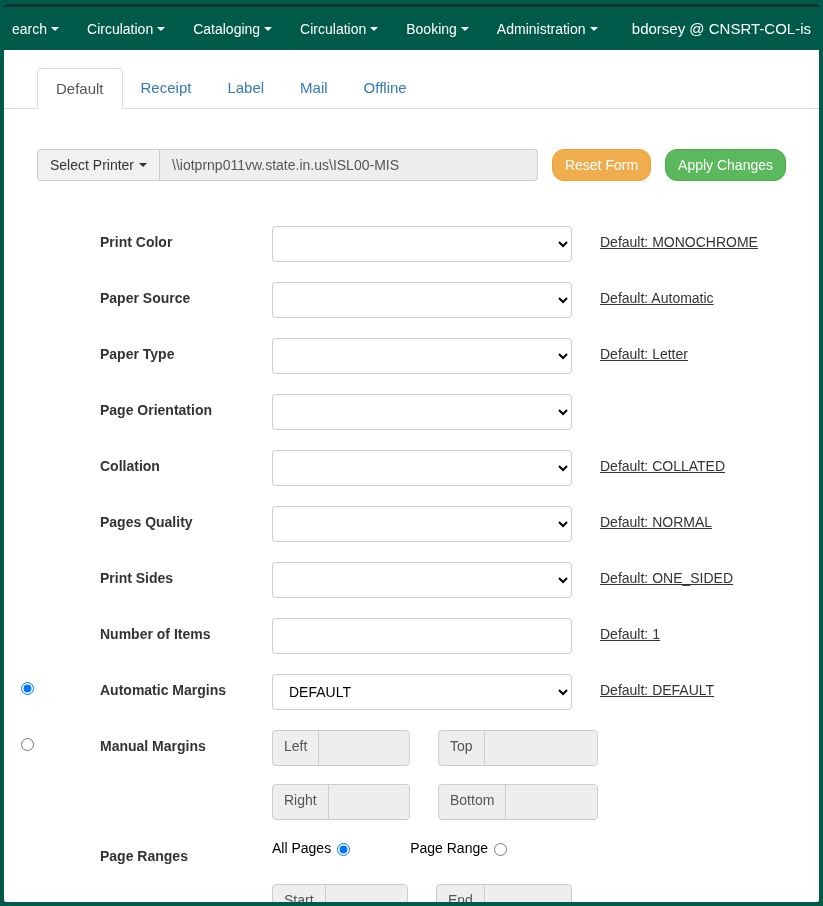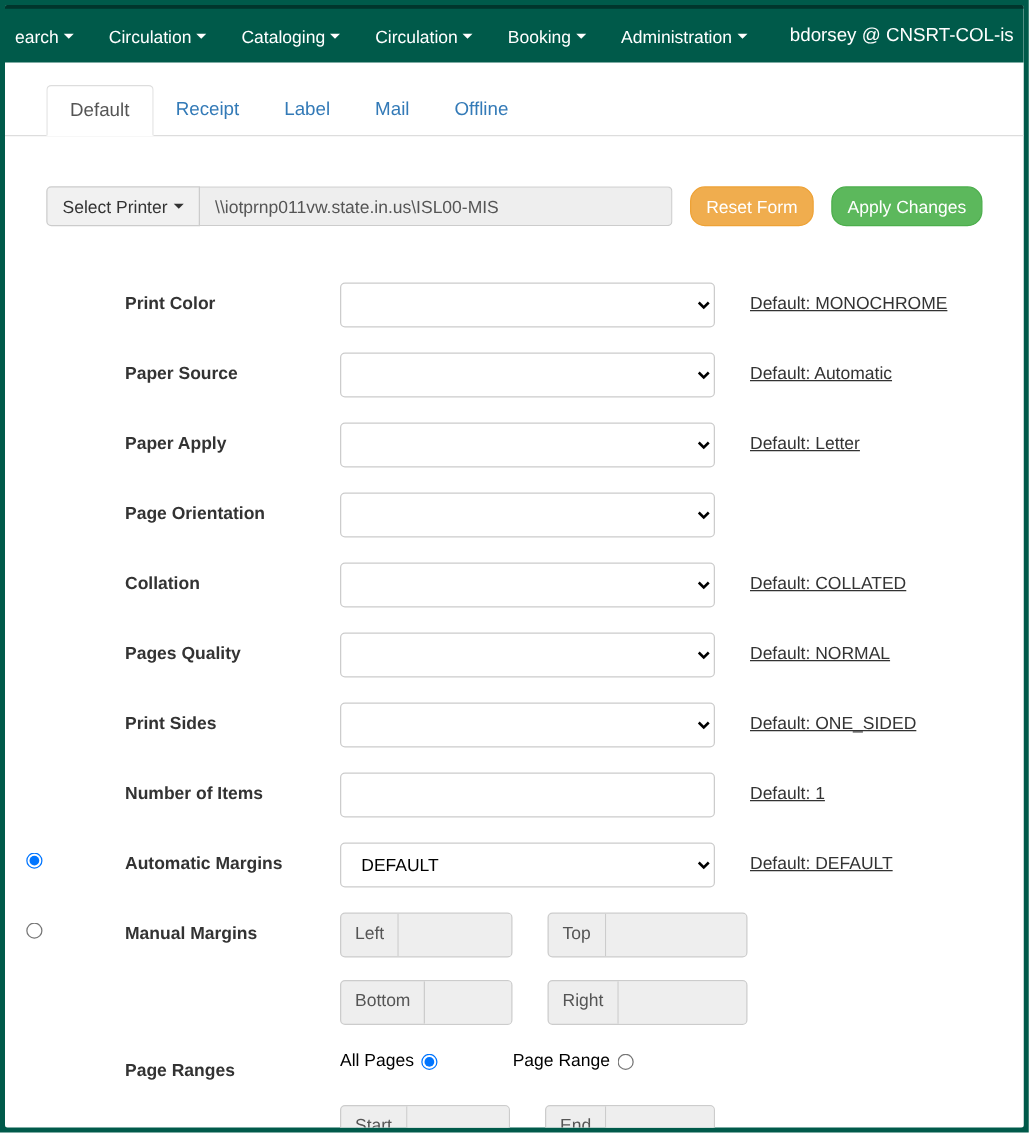--- a/index.html
+++ b/index.html
@@ -241,21 +241,21 @@
           <div class="default-col">Default: MONOCHROME</div>
         </div>
         <div class="form-row">
           <div class="radio-col"></div>
           <div class="label-col">Paper Source</div>
           <div class="control-col"><select class="form-control"><option></option></select></div>
           <div class="default-col">Default: Automatic</div>
         </div>
         <div class="form-row">
           <div class="radio-col"></div>
-          <div class="label-col">Paper Apply</div>
+          <div class="label-col">Paper Type</div>
           <div class="control-col"><select class="form-control"><option></option></select></div>
           <div class="default-col">Default: Letter</div>
         </div>
         <div class="form-row">
           <div class="radio-col"></div>
           <div class="label-col">Page Orientation</div>
           <div class="control-col"><select class="form-control"><option></option></select></div>
         </div>
         <div class="form-row">
           <div class="radio-col"></div>
@@ -301,25 +301,25 @@
         <div class="margin-grid">
           <div class="margin-field">
             <span class="margin-label">Left</span>
             <input class="margin-input" disabled="" style="">
           </div>
           <div class="margin-field">
             <span class="margin-label">Top</span>
             <input class="margin-input" disabled="" style="">
           </div>
           <div class="margin-field">
+            <span class="margin-label">Right</span>
+            <input class="margin-input" disabled="" style="">
+          </div>
+          <div class="margin-field">
             <span class="margin-label">Bottom</span>
-            <input class="margin-input" disabled="" style="">
-          </div>
-          <div class="margin-field">
-            <span class="margin-label">Right</span>
             <input class="margin-input" disabled="" style="">
           </div>
         </div>
       </div>
     </div>
 
     <div class="form-row">
       <div class="radio-col"></div>
       <div class="label-col">Page Ranges</div>
       <div class="control-col">

